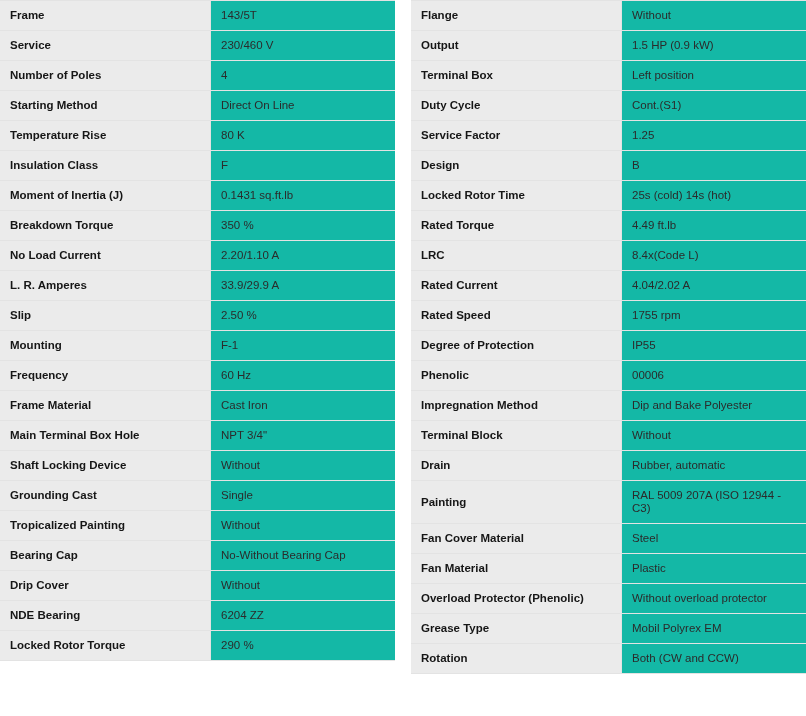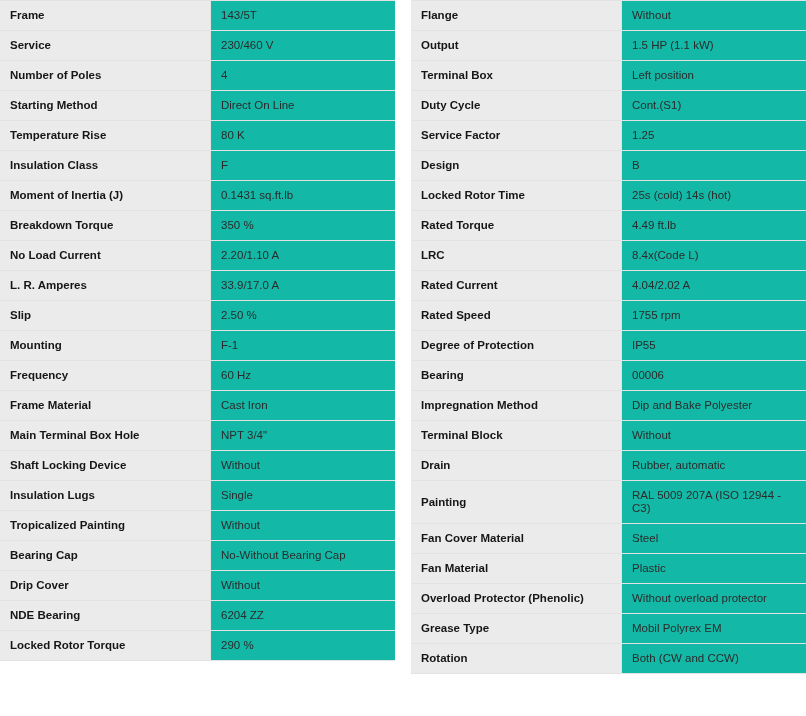--- a/index.html
+++ b/index.html
@@ -97,21 +97,21 @@
           <tr>
             <td class="k">Breakdown Torque</td>
             <td class="v">350 %</td>
           </tr>
           <tr>
             <td class="k">No Load Current</td>
             <td class="v">2.20/1.10 A</td>
           </tr>
           <tr>
             <td class="k">L. R. Amperes</td>
-            <td class="v">33.9/17.0 A</td>
+            <td class="v">33.9/29.9 A</td>
           </tr>
           <tr>
             <td class="k">Slip</td>
             <td class="v">2.50 %</td>
           </tr>
           <tr>
             <td class="k">Mounting</td>
             <td class="v">F-1</td>
           </tr>
           <tr>
@@ -124,21 +124,21 @@
           </tr>
           <tr>
             <td class="k">Main Terminal Box Hole</td>
             <td class="v">NPT 3/4"</td>
           </tr>
           <tr>
             <td class="k">Shaft Locking Device</td>
             <td class="v">Without</td>
           </tr>
           <tr>
-            <td class="k">Insulation Lugs</td>
+            <td class="k">Grounding Cast</td>
             <td class="v">Single</td>
           </tr>
           <tr>
             <td class="k">Tropicalized Painting</td>
             <td class="v">Without</td>
           </tr>
           <tr>
             <td class="k">Bearing Cap</td>
             <td class="v">No-Without Bearing Cap</td>
           </tr>
@@ -159,21 +159,21 @@
   </div>
   <div class="spec-col right">
     <table class="spec-table">
       <tbody>
           <tr>
             <td class="k">Flange</td>
             <td class="v">Without</td>
           </tr>
           <tr>
             <td class="k">Output</td>
-            <td class="v">1.5 HP (1.1 kW)</td>
+            <td class="v">1.5 HP (0.9 kW)</td>
           </tr>
           <tr>
             <td class="k">Terminal Box</td>
             <td class="v">Left position</td>
           </tr>
           <tr>
             <td class="k">Duty Cycle</td>
             <td class="v">Cont.(S1)</td>
           </tr>
           <tr>
@@ -202,21 +202,21 @@
           </tr>
           <tr>
             <td class="k">Rated Speed</td>
             <td class="v">1755 rpm</td>
           </tr>
           <tr>
             <td class="k">Degree of Protection</td>
             <td class="v">IP55</td>
           </tr>
           <tr>
-            <td class="k">Bearing</td>
+            <td class="k">Phenolic</td>
             <td class="v">00006</td>
           </tr>
           <tr>
             <td class="k">Impregnation Method</td>
             <td class="v">Dip and Bake Polyester</td>
           </tr>
           <tr>
             <td class="k">Terminal Block</td>
             <td class="v">Without</td>
           </tr>

